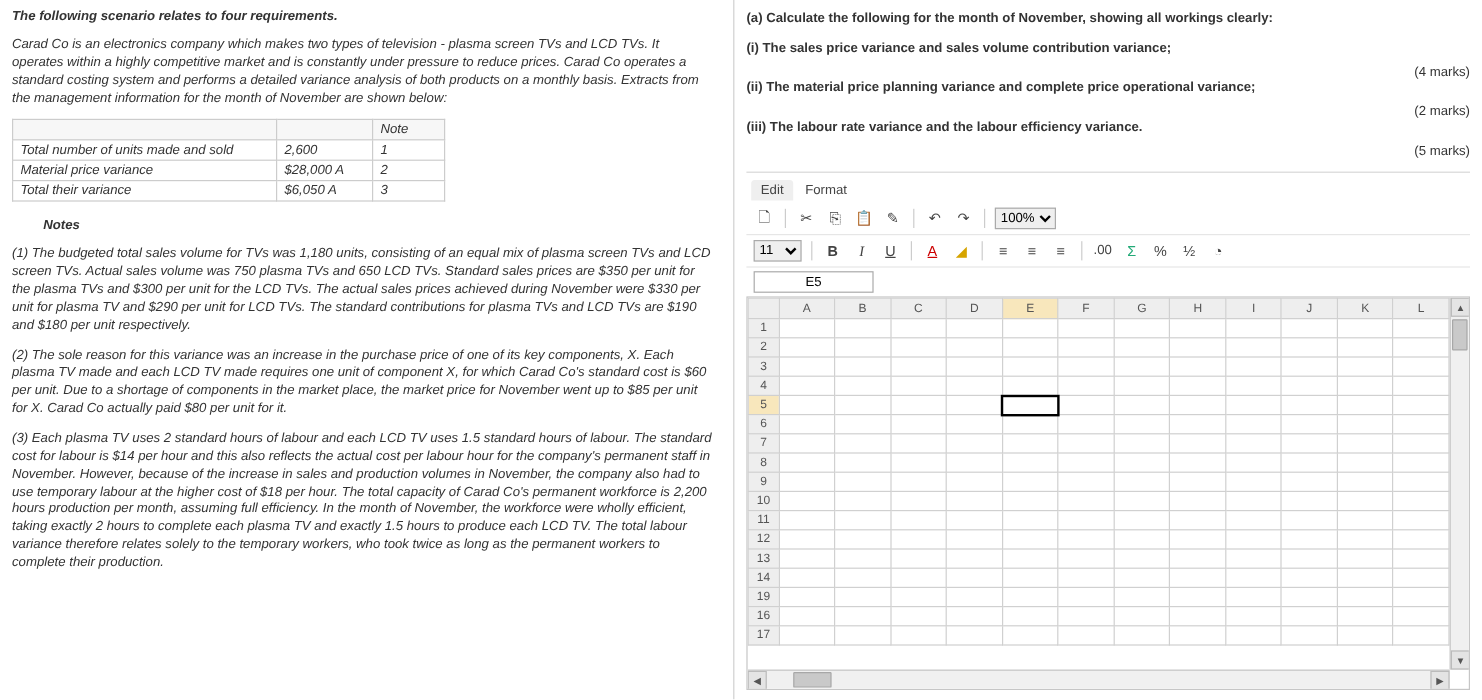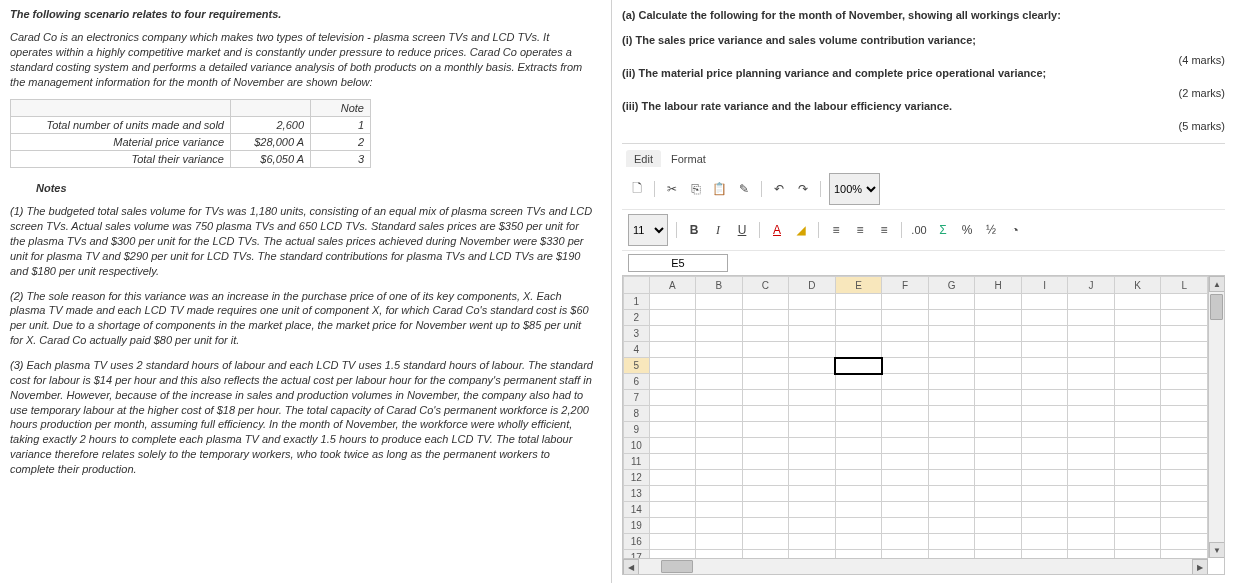--- a/index.html
+++ b/index.html
@@ -4,33 +4,33 @@
 <style>
 * { box-sizing: border-box; margin: 0; padding: 0; }
 html, body { width: 1235px; height: 583px; font-family: Arial, sans-serif; font-size: 11px; color: #333; background: #fff; overflow: hidden; }
 .container { display: flex; width: 100%; height: 100%; }
 .left { width: 612px; padding: 8px 16px 8px 10px; overflow-y: auto; border-right: 1px solid #d0d0d0; font-style: italic; }
 .right { flex: 1; padding: 8px 10px; display: flex; flex-direction: column; }
 .bold { font-weight: bold; }
 .scenario-title { font-weight: bold; margin-bottom: 10px; }
 .para { margin-bottom: 10px; line-height: 1.35; }
 table.data { border-collapse: collapse; margin-bottom: 14px; }
-table.data td, table.data th { border: 1px solid #ccc; padding: 2px 6px; font-size: 11px; text-align: right; background: #fff; font-weight: normal; }
+table.data td, table.data th { border: 1px solid #ccc; padding: 2px 6px; font-size: 11px; text-align: left; background: #fff; font-weight: normal; }
 table.data th { background: #f7f7f7; }
 .notes-h { font-weight: bold; margin: 6px 0 10px 0; padding-left: 26px; }
 .req-line { margin-bottom: 18px; line-height: 1.35; position: relative; padding-right: 56px; }
 .marks { position: absolute; right: 0; top: 20px; font-size: 11px; }
 .toolbar-wrap { border-top: 1px solid #d8d8d8; margin-top: 12px; }
 .tb-tabs { display: flex; gap: 2px; padding: 6px 4px 2px 4px; font-family: Tahoma, sans-serif; color: #444; }
 .tb-tab { padding: 3px 8px 2px 8px; border-top-left-radius: 3px; border-top-right-radius: 3px; cursor: pointer; }
 .tb-tab.active { background: #efefef; }
 .tb-row { display: flex; align-items: center; gap: 6px; padding: 4px 6px; border-bottom: 1px solid #e6e6e6; }
 .tb-btn { width: 18px; height: 18px; display: flex; align-items: center; justify-content: center; color: #444; cursor: pointer; font-size: 12px; }
 .tb-sep { width: 1px; height: 16px; background: #ccc; margin: 0 2px; }
-select.tbsel { font-size: 11px; height: 32px; border: 1px solid #aaa; }
+select.tbsel { font-size: 11px; height: 18px; border: 1px solid #aaa; }
 .cell-ref { padding: 3px 6px; }
 .cell-ref input { width: 100px; border: 1px solid #aaa; height: 18px; padding: 1px 4px; font-size: 11px; text-align: center; }
 .ss-wrap { border: 1px solid #c6c6c6; flex: 1; display: flex; flex-direction: column; position: relative; overflow: hidden; background: #fff; }
 .ss-scroll { overflow: auto; flex: 1; }
 table.ss { border-collapse: collapse; table-layout: fixed; }
 table.ss th, table.ss td { border: 1px solid #d0d0d0; font-size: 10px; font-family: Arial, sans-serif; }
 table.ss th { background: #eeeeee; color: #555; text-align: center; padding: 1px 0; height: 17px; }
 table.ss th.corner { background: #eeeeee; width: 26px; }
 table.ss th.col { width: 48px; font-weight: normal; }
 table.ss th.col.sel { background: #f8e7bc; }

